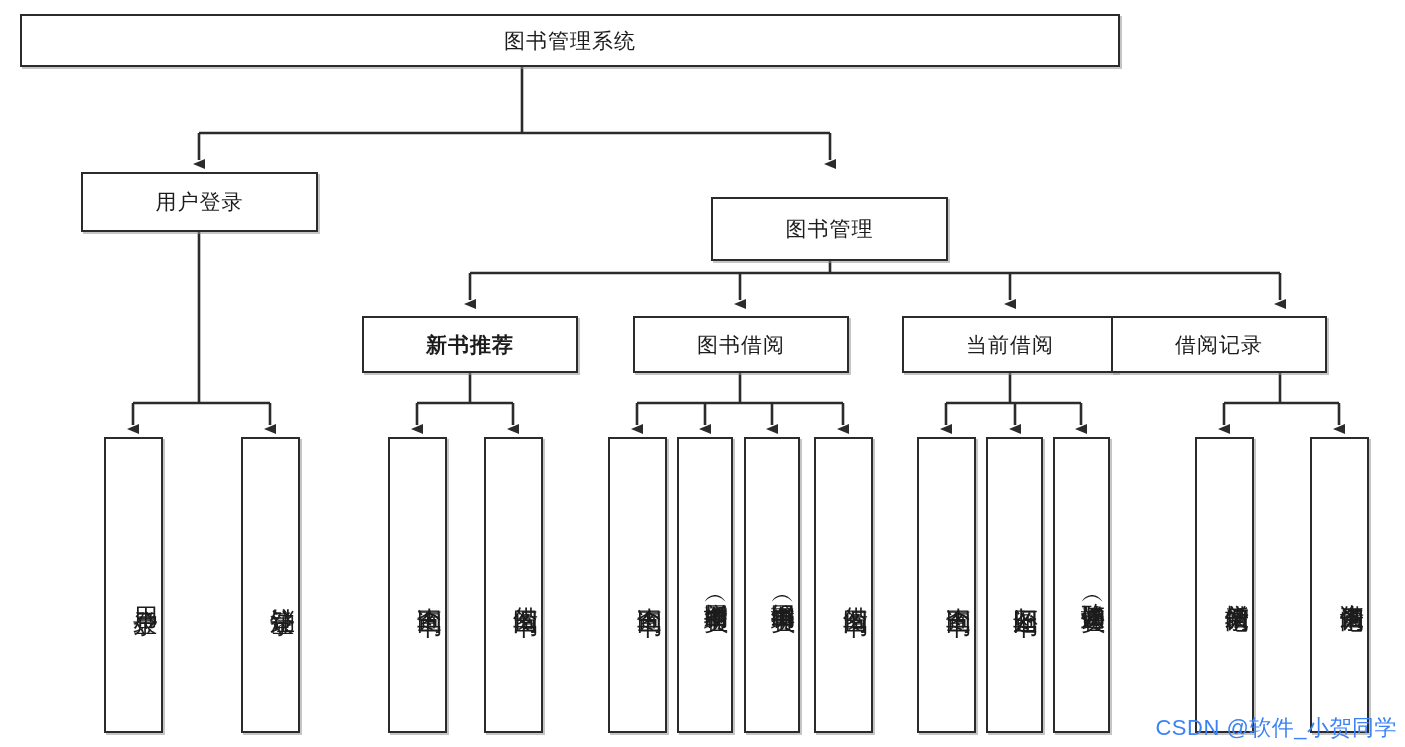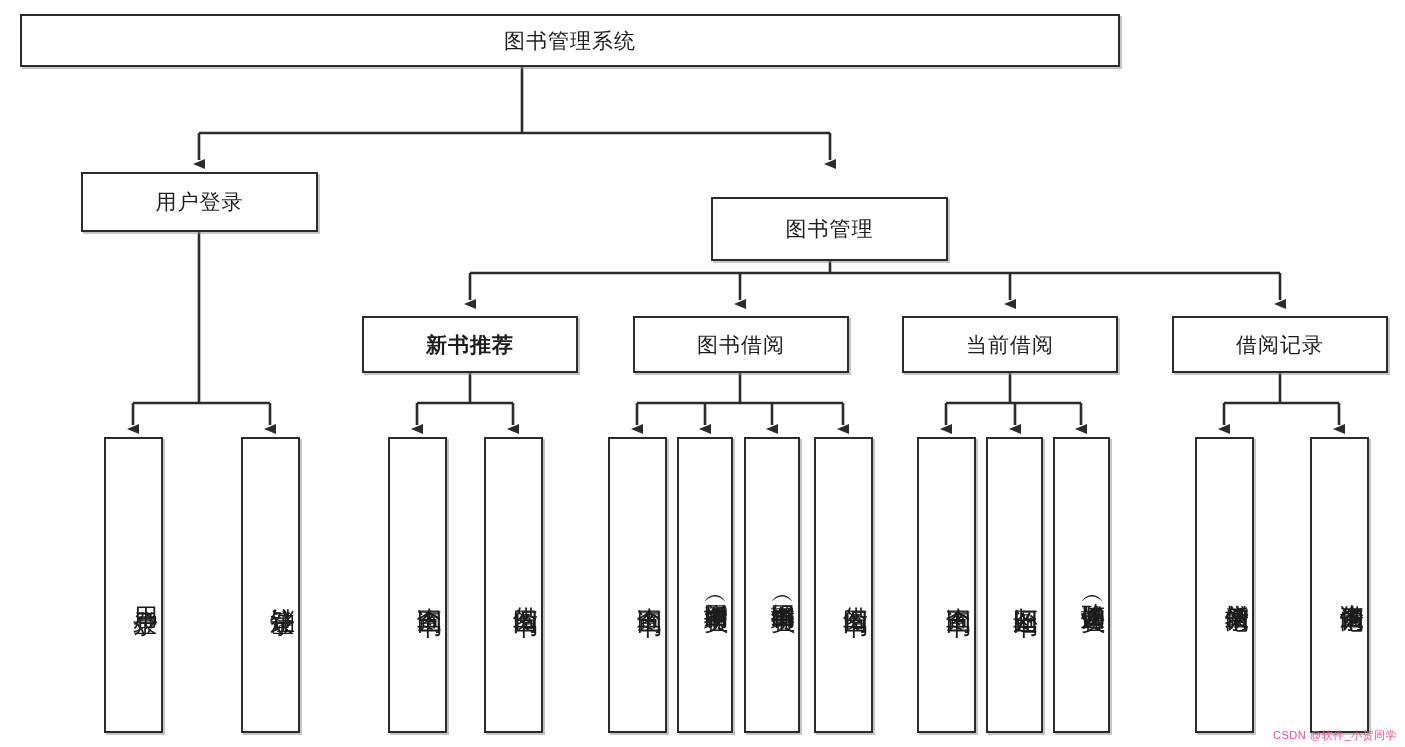--- a/index.html
+++ b/index.html
@@ -55,22 +55,22 @@
   }
   .node-v.tall {
     font-size: 24px;
     letter-spacing: 1px;
     padding-top: 6px;
   }
   .watermark {
     position: absolute;
     right: 8px;
     bottom: 4px;
-    font-size: 11px;
-    color: #ec4899;
+    font-size: 22px;
+    color: #3b82f6;
     letter-spacing: 0.5px;
     z-index: 5;
     white-space: nowrap;
   }
 </style>
 </head>
 <body>
 
 <div id="canvas">
 
@@ -137,21 +137,21 @@
 
   <div class="node node-h" style="left:362px; top:316px; width:216px; height:57px;font-weight:bold;">
     <span>新书推荐</span>
   </div>
   <div class="node node-h" style="left:902px; top:316px; width:216px; height:57px;">
     <span>当前借阅</span>
   </div>
   <div class="node node-h" style="left:633px; top:316px; width:216px; height:57px;">
     <span>图书借阅</span>
   </div>
-  <div class="node node-h" style="left:1172px; top:316px; width:216px; height:57px;">
+  <div class="node node-h" style="left:1111px; top:316px; width:216px; height:57px;">
     <span>借阅记录</span>
   </div>
 
   <div class="node node-v" style="left:104px; top:437px; width:59px; height:296px;">
     <span>用户登录</span>
   </div>
   <div class="node node-v" style="left:241px; top:437px; width:59px; height:296px;">
     <span>注销登录</span>
   </div>
 

